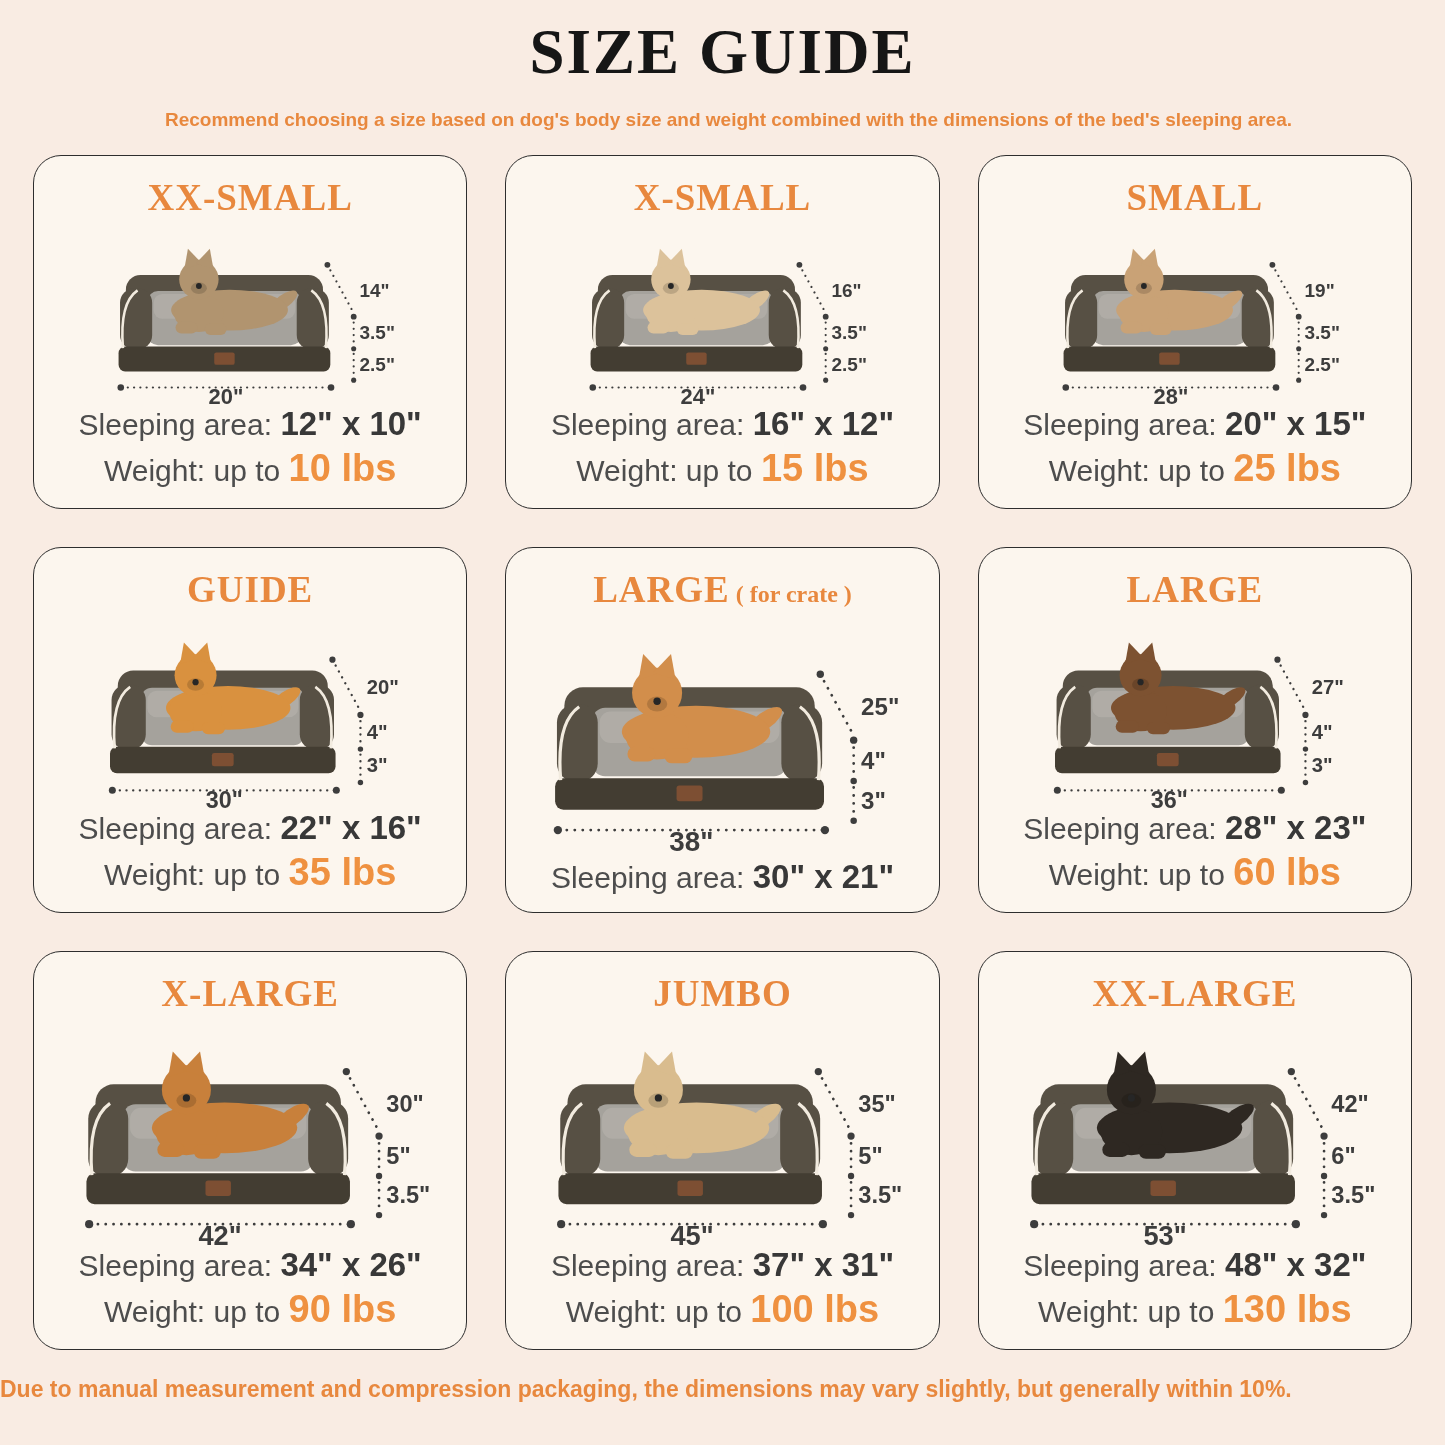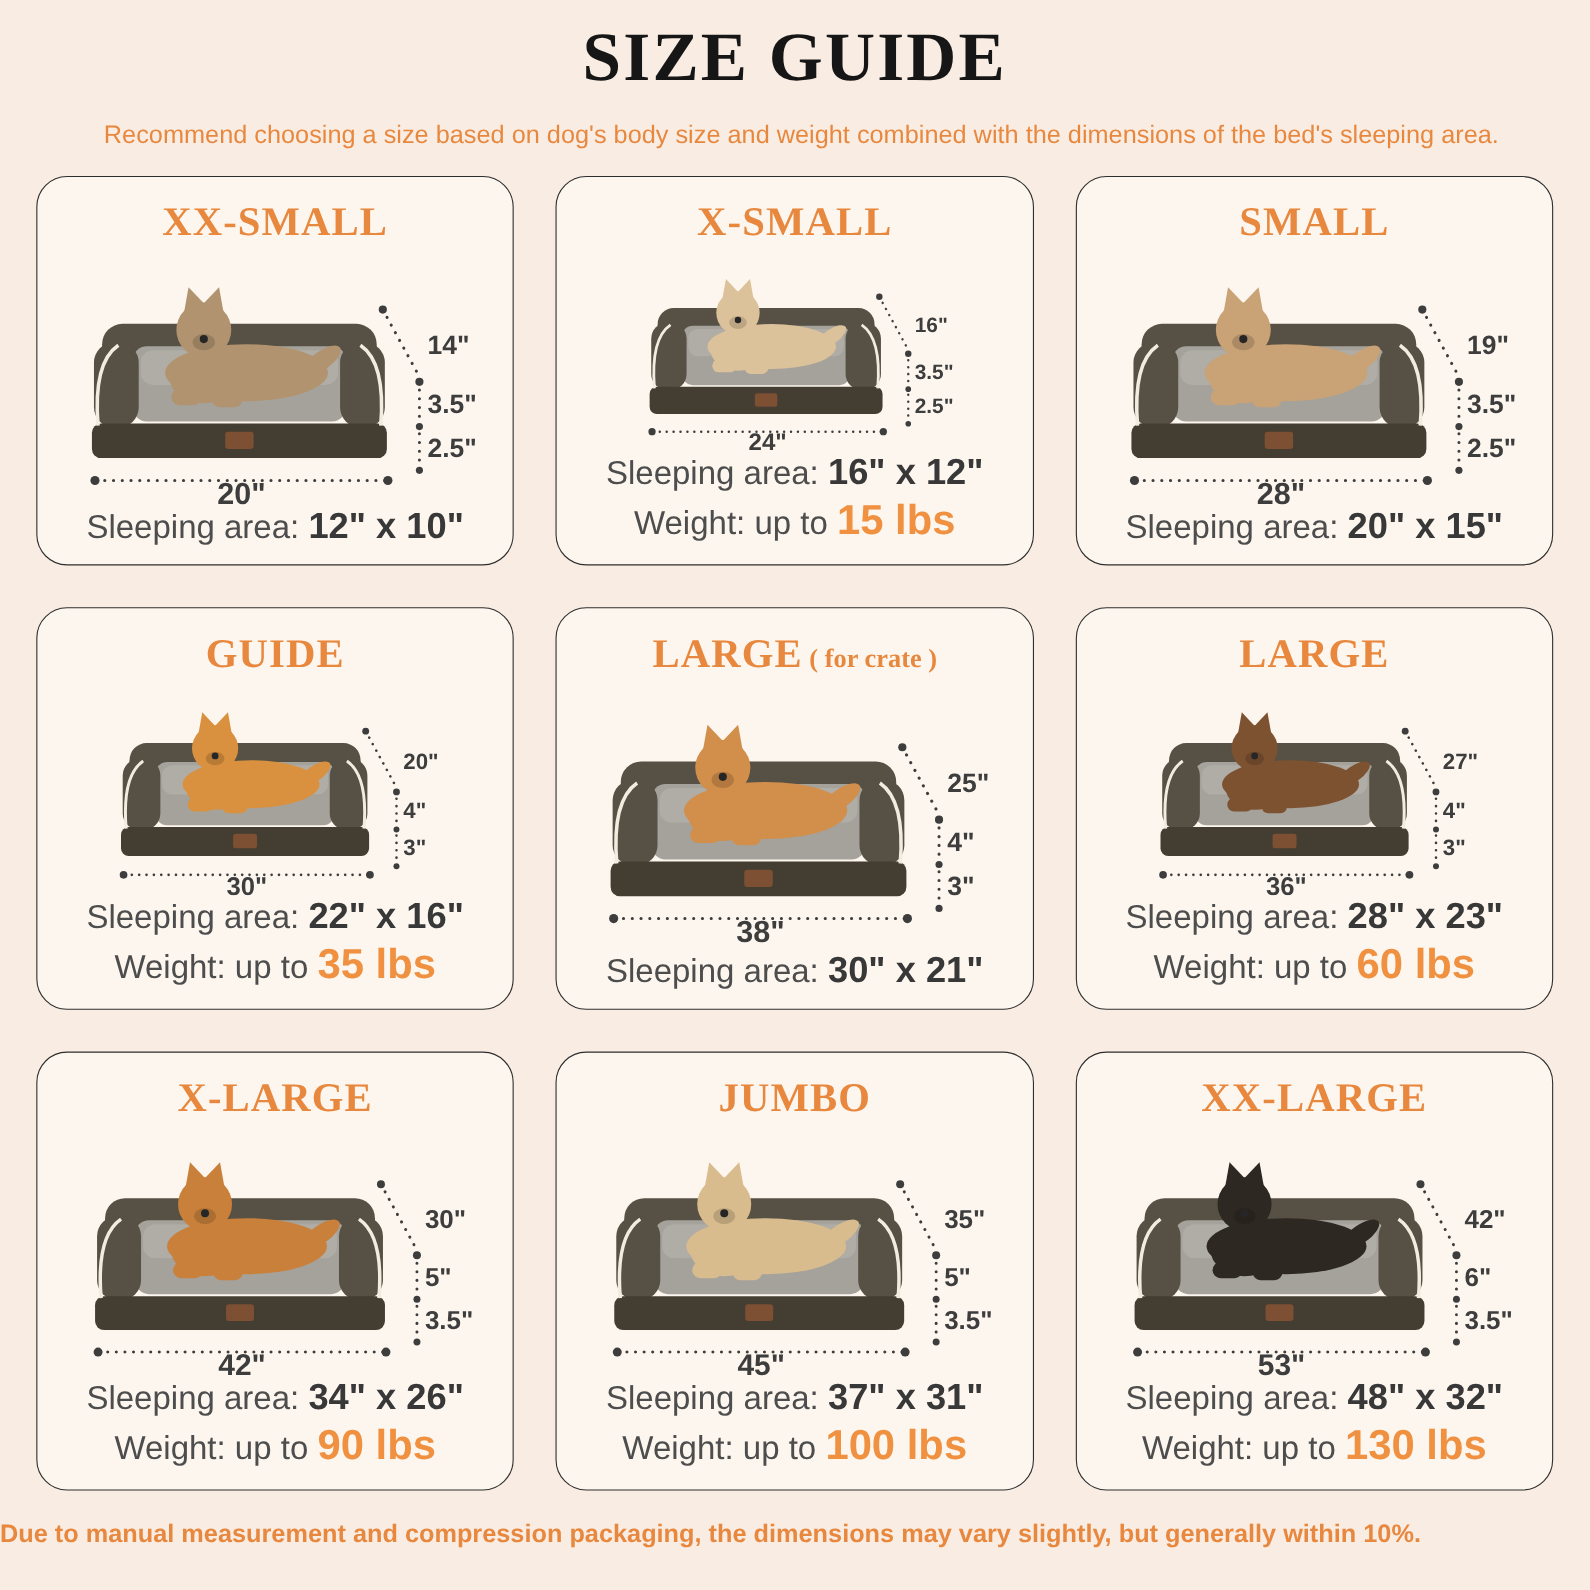--- a/index.html
+++ b/index.html
@@ -24,21 +24,21 @@
     font-family:"Liberation Sans",sans-serif;
   }
   .page-title{
     margin:16px 12px 0;text-align:center;
     font-family:"Liberation Serif",serif;
     font-weight:700;font-size:63px;letter-spacing:2px;
     color:#161616;
   }
   .page-subtitle{
     margin:20px 0 0;text-align:center;
-    font-weight:400;font-size:23px;
+    font-weight:700;font-size:19px;
     color:var(--accent-orange);
     padding-left:12px;
   }
   .grid{
     display:grid;
     grid-template-columns:repeat(3,1fr);
     grid-template-rows:354px 366px 399px;
     column-gap:38px;row-gap:38px;
     padding:0 33px;margin-top:24px;
   }
@@ -146,20 +146,21 @@
           <circle class="jointdot" cx="331" cy="228" r="4.5"></circle>
           <text class="dim" x="370" y="104">14"</text>
           <text class="dim" x="370" y="162">3.5"</text>
           <text class="dim" x="370" y="205">2.5"</text>
           <text class="dim dim-width" x="187" y="251" text-anchor="middle">20"</text>
         </g>
       </svg>
     </div>
 
     <p class="sleep-line"><span>Sleeping area:</span> <b>12" x 10"</b></p>
+    <p class="weight-line"><span>Weight: up to</span> <b>10 lbs</b></p>
   </section>
 
   <section class="card">
     <h2 class="card-title"><span>X-SMALL</span><span class="suffix"></span></h2>
 
     <div class="figure">
       <svg viewBox="0 0 440 252" preserveAspectRatio="xMidYMid meet">
 
         <g>
           <rect x="50" y="74" width="270" height="44" rx="20" fill="var(--bed-dark)"></rect>
@@ -259,20 +260,21 @@
           <circle class="jointdot" cx="331" cy="228" r="4.5"></circle>
           <text class="dim" x="370" y="104">19"</text>
           <text class="dim" x="370" y="162">3.5"</text>
           <text class="dim" x="370" y="205">2.5"</text>
           <text class="dim dim-width" x="187" y="251" text-anchor="middle">28"</text>
         </g>
       </svg>
     </div>
 
     <p class="sleep-line"><span>Sleeping area:</span> <b>20" x 15"</b></p>
+    <p class="weight-line"><span>Weight: up to</span> <b>25 lbs</b></p>
   </section>
 
   <section class="card">
     <h2 class="card-title"><span>GUIDE</span><span class="suffix"></span></h2>
 
     <div class="figure">
       <svg viewBox="0 0 440 252" preserveAspectRatio="xMidYMid meet">
 
         <g>
           <rect x="50" y="74" width="270" height="44" rx="20" fill="var(--bed-dark)"></rect>

